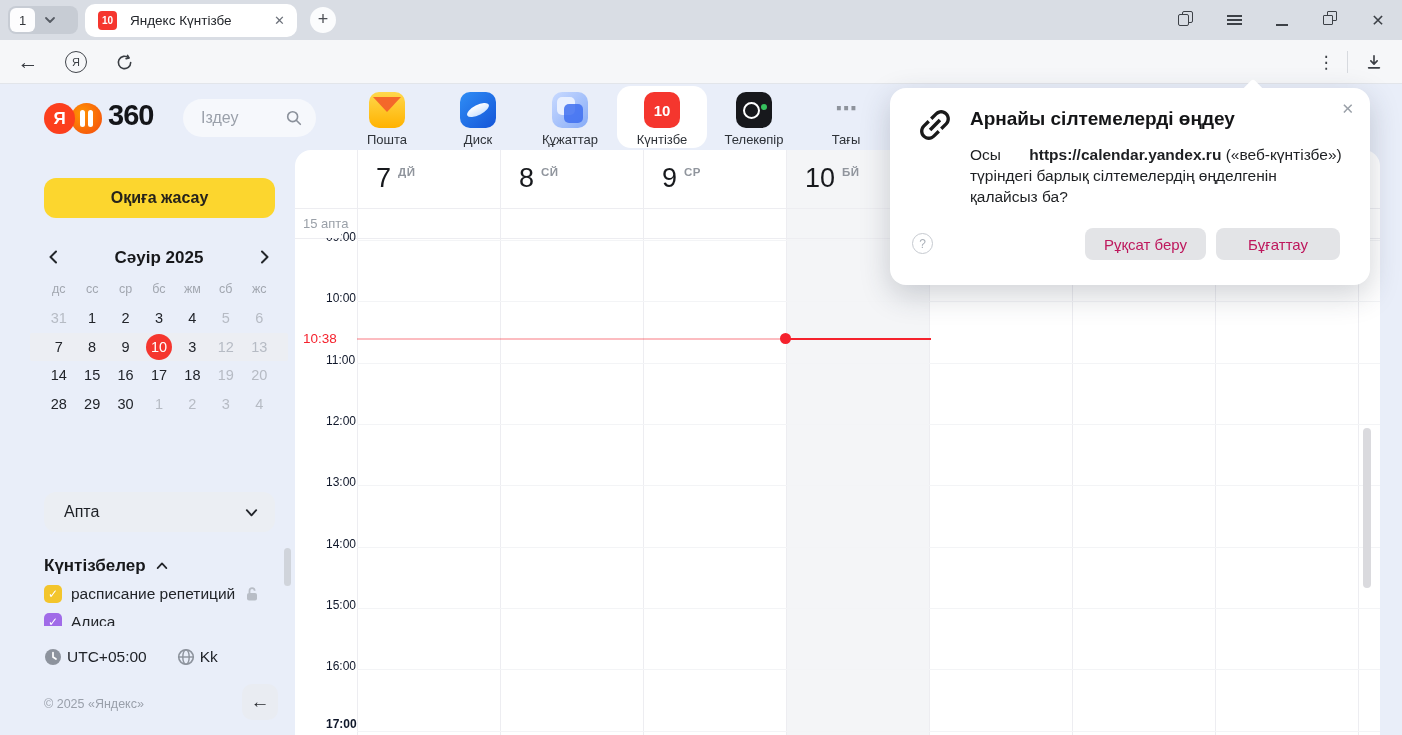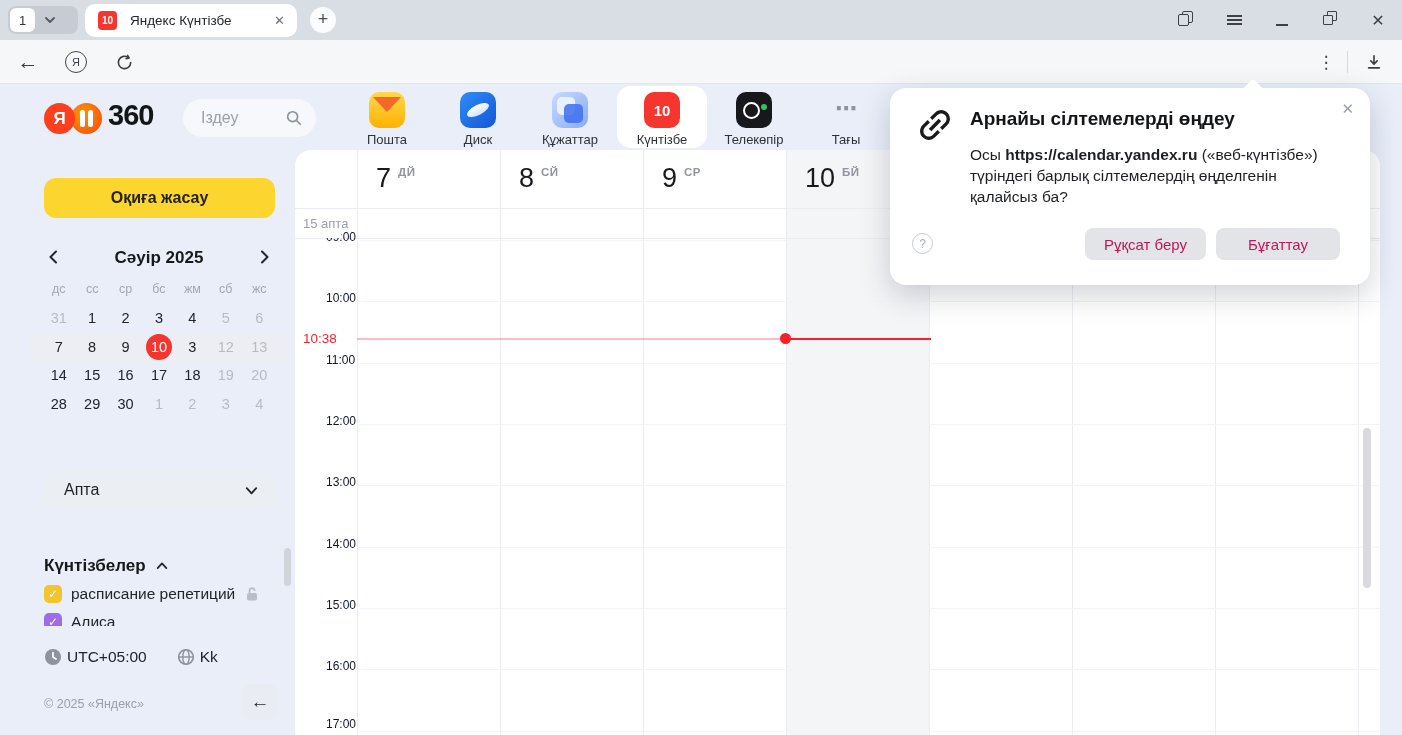--- a/index.html
+++ b/index.html
@@ -82,21 +82,21 @@
   .mc-title { position:absolute; left:0; right:0; text-align:center; font-size:17px; font-weight:bold; color:#17181b; line-height:30px; }
   .mc-prev { position:absolute; left:16px; top:6px; } .mc-next { position:absolute; right:16px; top:6px; }
   .mc-weekdays { left:30px; top:198px; width:258px; height:18px; padding:0 12px; display:flex; }
   .mc-weekdays span { flex:1; text-align:center; font-size:12.5px; color:#a2a7b0; }
   .mc-grid { left:30px; top:220px; width:258px; }
   .mc-week { position:relative; height:28.5px; display:flex; padding:0 12px; align-items:center; }
   .mc-week.current { background:#eceef3; border-radius:2px; }
   .mc-cell { flex:1; text-align:center; font-size:14.5px; color:#21242a; display:flex; align-items:center; justify-content:center; }
   .mc-cell.muted { color:#b6bbc4; }
   .mc-cell .today-badge { width:26px; height:26px; border-radius:50%; background:#f5362e; color:#fff; display:flex; align-items:center; justify-content:center; }
-  .view-select { left:44px; top:386px; width:231px; height:40px; border-radius:12px; background:#ebeef3; }
+  .view-select { left:44px; top:408px; width:231px; height:40px; border-radius:12px; background:#ebeef3; }
   .view-select span { position:absolute; left:20px; line-height:40px; font-size:16px; color:#1d2025; }
   .view-select svg { position:absolute; right:16px; top:13px; }
   .cals-header { left:44px; top:472px; font-size:17px; font-weight:bold; color:#17181b; display:flex; align-items:center; gap:9px; }
   .cal-list { left:44px; top:496px; width:235px; height:46px; overflow:hidden; }
   .cal-item { height:28px; display:flex; align-items:center; }
   .cal-check { width:18px; height:18px; border-radius:5px; color:#fff; font-size:12px; font-weight:bold; display:flex; align-items:center; justify-content:center; }
   .cal-name { margin-left:9px; font-size:15.5px; color:#22252a; white-space:nowrap; }
   .cal-lock { margin-left:9px; display:flex; }
   .side-thumb { left:284px; top:464px; width:7px; height:38px; border-radius:4px; background:#d0d4db; }
   .tzrow { left:44px; top:564px; display:flex; align-items:center; }
@@ -121,21 +121,21 @@
   .now-faint { position:absolute; left:62px; top:188px; width:429px; height:2px; background:rgba(245,34,45,.3); z-index:2; }
   .now-solid { position:absolute; left:491px; top:188px; width:145px; height:2px; background:#f5222d; z-index:2; }
   .now-dot { position:absolute; left:485px; top:183px; width:11px; height:11px; border-radius:50%; background:#f5222d; z-index:2; }
   .cal-thumb { position:absolute; left:1068px; top:278px; width:8px; height:160px; border-radius:4px; background:#dadade; z-index:4; }
 
   
   .popup { position:absolute; left:890px; top:4px; width:480px; height:197px; background:#fff; border-radius:16px; box-shadow:0 10px 30px rgba(40,50,70,.22); z-index:40; }
   .popup-caret { position:absolute; left:355px; top:-6px; width:16px; height:16px; background:#fff; transform:rotate(45deg); border-radius:3px; }
   .popup-title { position:absolute; left:80px; top:20px; font-size:19px; font-weight:bold; color:#141517; }
   .popup-body { position:absolute; left:80px; top:56px; width:378px; font-size:15.5px; line-height:21px; color:#1d1f22; }
-  .popup-body b { font-weight:bold; }
+  .popup-body b { font-weight:bold;margin-left:24px; }
   .popup-close { position:absolute; right:16px; top:12px; font-size:15px; color:#9aa0a8; }
   .popup-help { position:absolute; left:22px; top:145px; width:21px; height:21px; border:1.5px solid #c6cad0; border-radius:50%; color:#aab0b8; font-size:12px; display:flex; align-items:center; justify-content:center; }
   .popup-btn { position:absolute; top:140px; height:32px; border-radius:8px; background:#e3e4e7; font-size:15px; color:#be185d; display:flex; align-items:center; justify-content:center; }
   .btn-allow { left:195px; width:121px; }
   .btn-block { left:326px; width:124px; }
   .chain-ic { position:absolute; left:24px; top:16px; }
 </style>
 </head>
 <body>
 
@@ -420,21 +420,21 @@
           <div class="hlabel" style="top: 263.99px;">12:00</div>
           <div class="hline" style="top: 335.32px;"></div>
           <div class="hlabel" style="top: 325.32px;">13:00</div>
           <div class="hline" style="top: 396.65px;"></div>
           <div class="hlabel" style="top: 386.65px;">14:00</div>
           <div class="hline" style="top: 457.98px;"></div>
           <div class="hlabel" style="top: 447.98px;">15:00</div>
           <div class="hline" style="top: 519.31px;"></div>
           <div class="hlabel" style="top: 509.31px;">16:00</div>
           <div class="hline" style="top: 580.64px;"></div>
-          <div class="hlabel" style="top: 567px;">17:00</div>
+          <div class="hlabel" style="top: 567px; font-weight: bold;">17:00</div>
         </div>
 
       <div class="week-patch">
         <span class="week-label">15 апта</span>
       </div>
 
       <div class="now-label">10:38</div>
       <div class="now-faint"></div>
       <div class="now-solid"></div>
       <div class="now-dot"></div>

